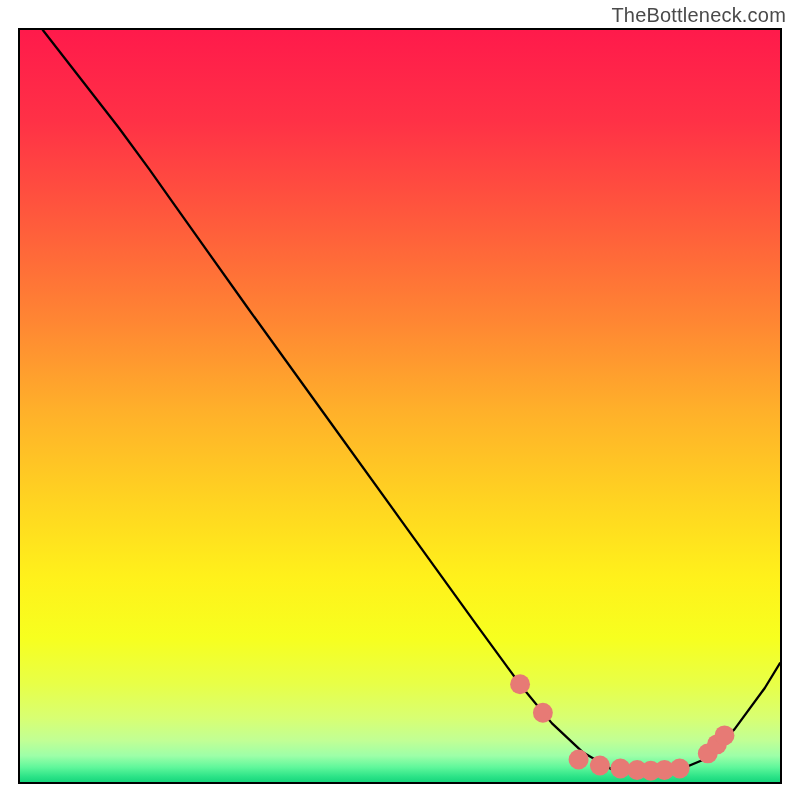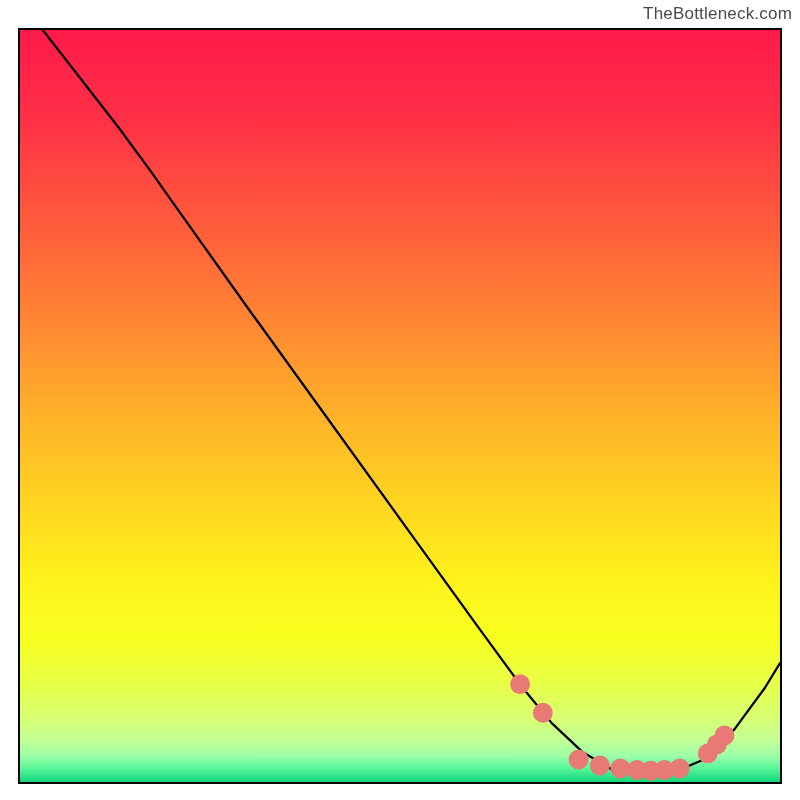--- a/index.html
+++ b/index.html
@@ -12,22 +12,22 @@
     font-family: Arial, Helvetica, sans-serif;
   }
   .frame {
     position: relative;
     width: 800px;
     height: 800px;
   }
   .attribution {
     position: absolute;
     top: 4px;
-    right: 8px;
-    font-size: 17px;
+    right: 14px;
+    font-size: 20px;
     color: #4a4a4a;
     font-weight: 500;
     letter-spacing: 0.2px;
     text-align: right;
   }
   .plot-area {
     position: absolute;
     
     left: 18px;
     top: 28px;

